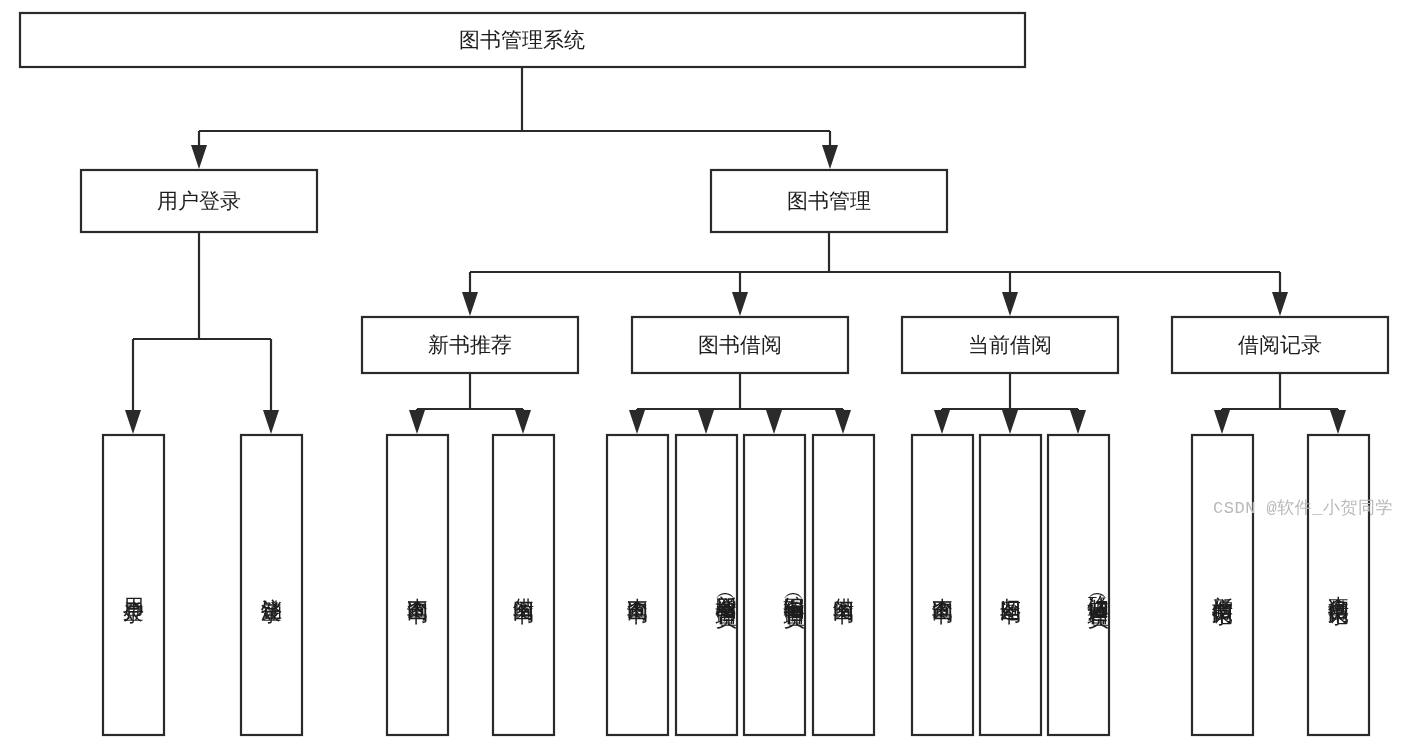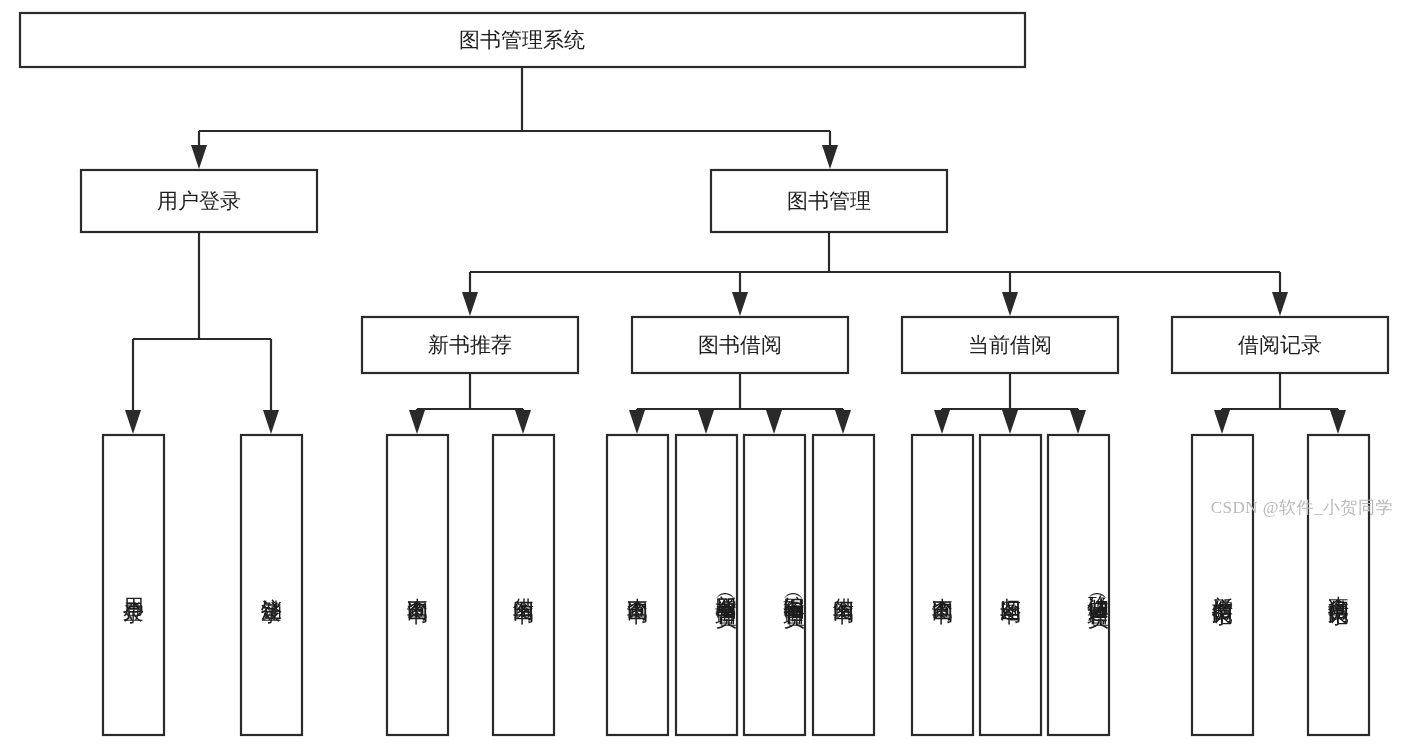--- a/index.html
+++ b/index.html
@@ -61,21 +61,21 @@
     display: flex;
     align-items: center;
     justify-content: center;
     white-space: nowrap;
     pointer-events: none;
   }
   .watermark {
     position: absolute;
     right: 12px;
     bottom: 6px;
-    font-family: Liberation Serif, serif;
+    font-family: Liberation Mono, monospace;
     font-size: 17px;
     color: #b9b9b9;
     letter-spacing: 0.5px;
     white-space: nowrap;
   }
 </style>
 </head>
 <body>
 
 <div id="diagram-root">

